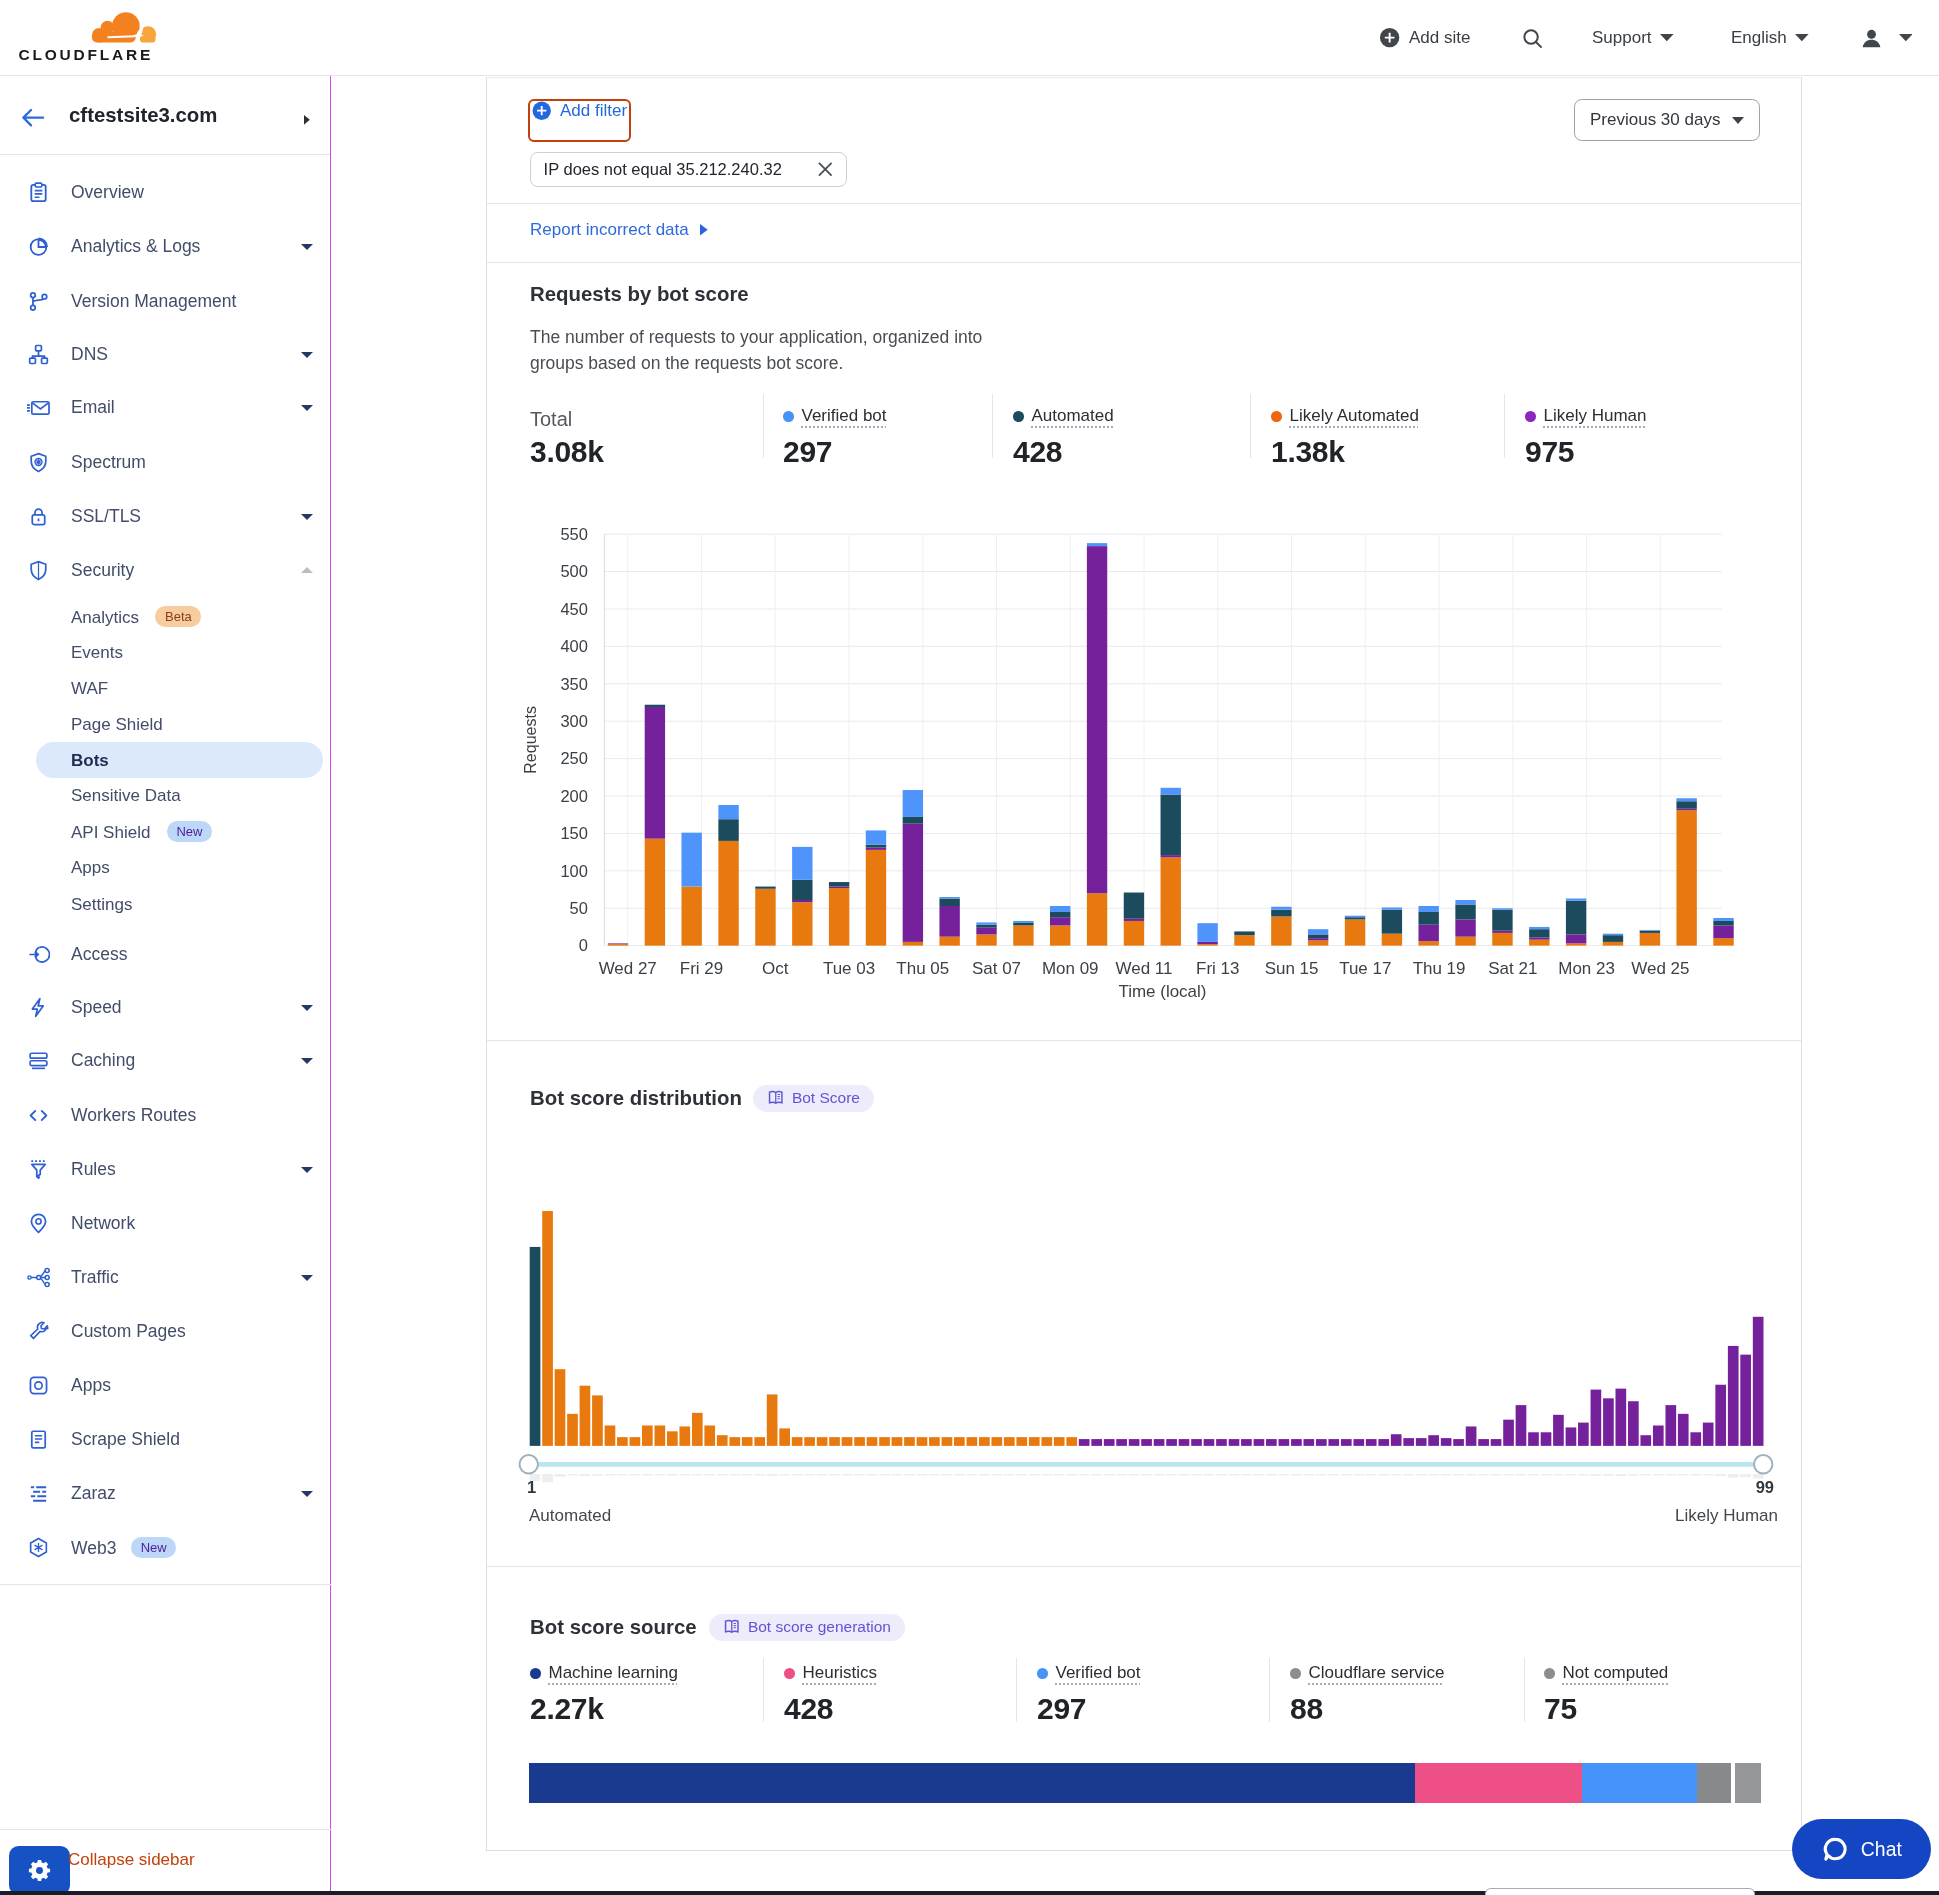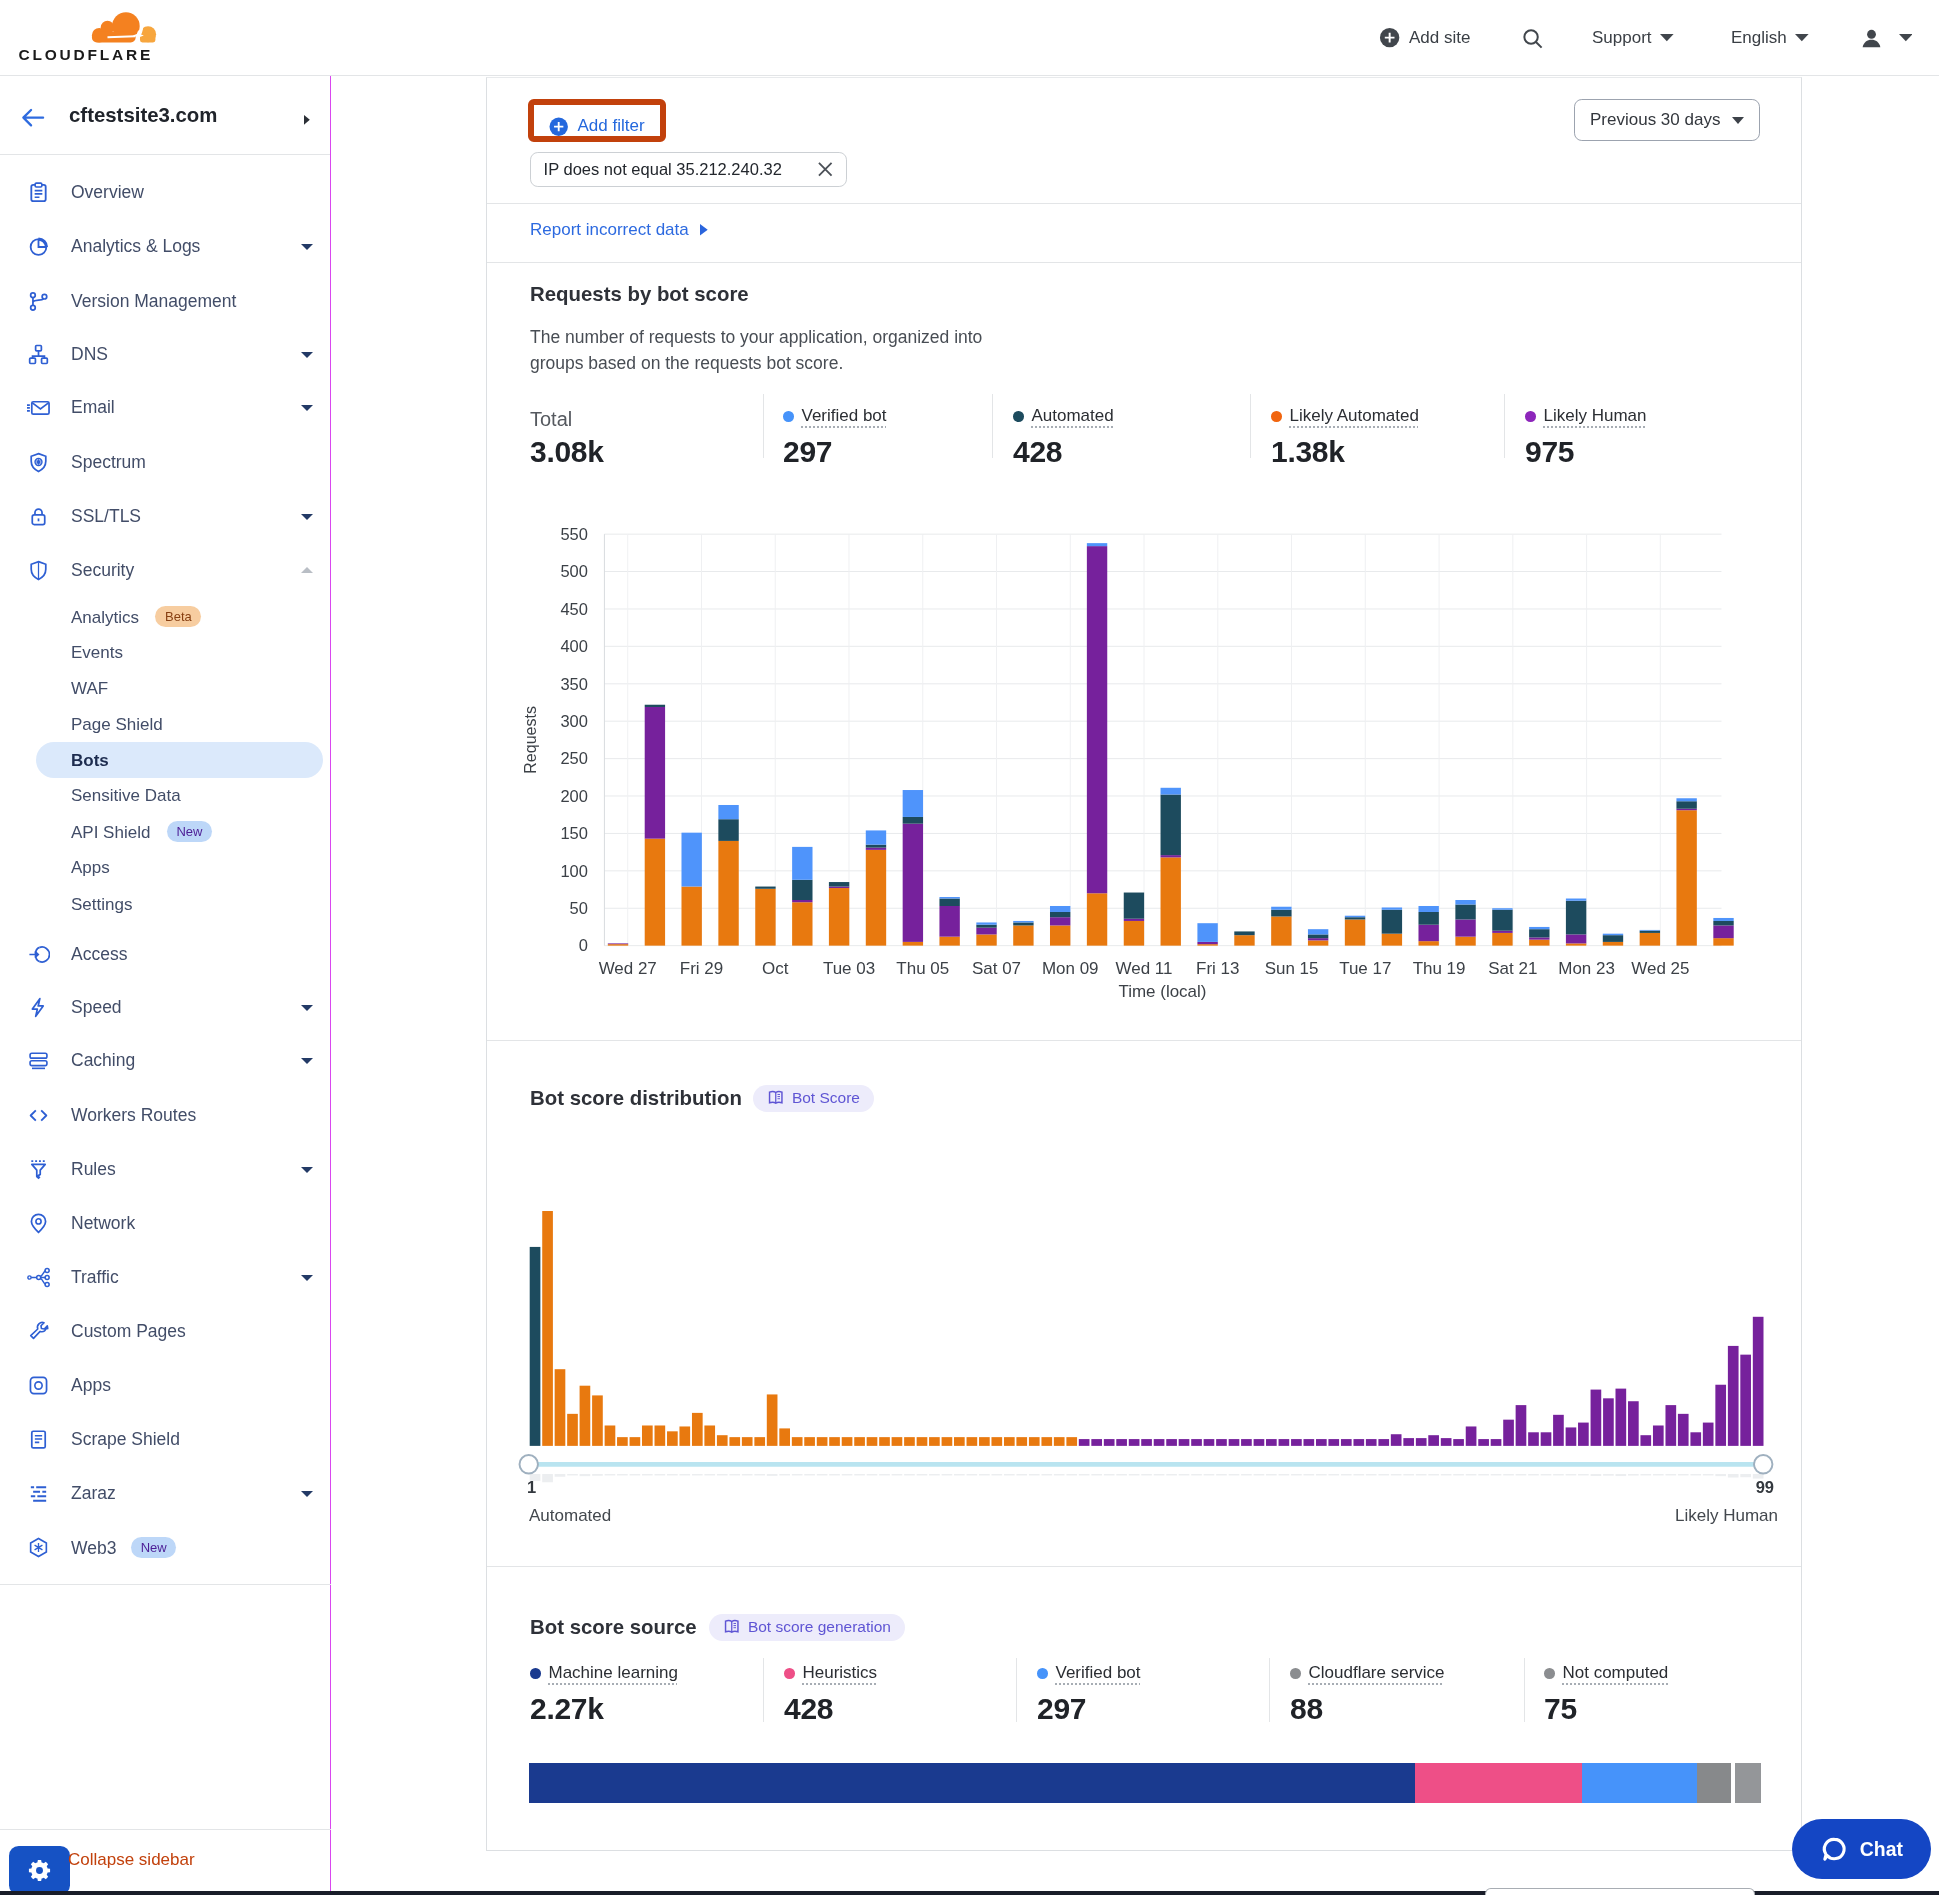--- a/index.html
+++ b/index.html
@@ -16,32 +16,32 @@
 .m-label{position:absolute;left:71px;font-size:17.5px;color:#424d68;white-space:nowrap}
 .s-label{position:absolute;left:71px;font-size:17px;color:#424d68;white-space:nowrap}
 .m-caret{position:absolute;right:18.4px;top:50%;margin-top:-2.9px;width:0;height:0;border-left:6.3px solid transparent;border-right:6.3px solid transparent;border-top:6.8px solid #233a66}
 .m-caret.up{border-top:none;border-bottom:6.8px solid #b9bec5;margin-top:-3.9px}
 .pill{display:inline-block;font-size:13px;border-radius:10.7px;padding:2.9px 9.7px 3.9px;vertical-align:1.9px}
 .pill.beta{background:#f7cda0;color:#873f11}
 .pill.new{background:#bdd7f8;color:#4c1d95}
 .bots-hl{position:absolute;left:36px;top:666px;width:287px;height:36px;background:#dbe9fb;border-radius:18px}
 .card{position:absolute;left:486px;top:77px;width:1316px;height:1774px;background:#fff;border:1px solid #dcdfe2;border-top-color:#e8eaec}
 .divider{position:absolute;left:0;width:1314px;height:1px;background:#e3e5e7}
-.addfilter{position:absolute;left:41px;top:21.3px;width:138px;height:43px;border:6px solid #c2410c;border-radius:5.8px;display:flex;align-items:flex-end;justify-content:center;gap:8.7px;color:#2468dd;font-size:17px}
+.addfilter{position:absolute;left:41px;top:21.3px;width:103px;height:43px;border:2px solid #c2410c;border-radius:5.8px;display:flex;align-items:flex-start;justify-content:center;gap:8.7px;color:#2468dd;font-size:17px}
 .chip{position:absolute;left:43px;top:74px;width:317px;height:35px;border:1px solid #ccd0d4;border-radius:7.8px;display:flex;align-items:center;padding:0 12.6px;font-size:16.5px;color:#23272d;gap:9.7px}
 .report{position:absolute;left:43px;top:142px;font-size:17px;color:#2d6ae0;display:flex;align-items:center;gap:10px}
 .sec-title{font-size:20.4px;font-weight:700;color:#2e3138;white-space:nowrap}
 .sec-desc{font-size:17.5px;color:#484d54;line-height:26px}
 .badge{display:inline-flex;align-items:center;gap:7.8px;background:#edecfb;color:#5f55d4;font-size:15.5px;border-radius:13.6px;padding:3.9px 13.6px 4.9px;font-weight:400}
 .stat-label{font-size:17px;color:#2b2e33;text-decoration:underline dotted #a7adb4 1.9px;text-underline-offset:4.9px}
 .stat-plain{font-size:20px;color:#55595f}
 .stat-value{font-size:30px;font-weight:700;color:#202328;letter-spacing:-0.3px}
 .dot{display:inline-block;width:10.7px;height:10.7px;border-radius:50%;margin-right:7.8px;vertical-align:-1px}
 .vdiv{position:absolute;width:1px;background:#e3e5e7}
-.chat{position:absolute;left:1792px;top:1819px;width:139px;height:60px;border-radius:30px;background:#1446c4;display:flex;align-items:center;justify-content:center;gap:10.7px;color:#fff;font-size:19.4px;font-weight:700}
+.chat{position:absolute;left:1792px;top:1819px;width:139px;height:60px;border-radius:30px;background:#1446c4;display:flex;align-items:center;justify-content:center;gap:10.7px;color:#fff;font-size:19.4px;font-weight:400}
 .gearbtn{position:absolute;left:8.7px;top:1846px;width:61px;height:49px;border-radius:9.7px;background:#1652c4;display:flex;align-items:center;justify-content:center}
 .collapse{position:absolute;left:68px;top:1850px;font-size:17px;color:#c2410c}
 .botstrip{position:absolute;left:0;top:1891px;width:1940px;height:3.9px;background:#191d29}
 .nextbtn{position:absolute;left:1485px;top:1888px;width:270px;height:6.8px;background:#fff;border:1px solid #a8adb3;border-bottom:none;border-radius:5.8px 5.8px 0 0;z-index:5}
 </style></head><body>
 <div class="topbar">
     <div class="abs" style="left:89px;top:9.7px"><svg width="68" height="33" viewBox="0 0 70 34">
         <g fill="#f7a63e">
           <circle cx="60.8" cy="25" r="8.3"></circle>
           <rect x="52.5" y="25" width="15.9" height="8.5" rx="2.5"></rect>

